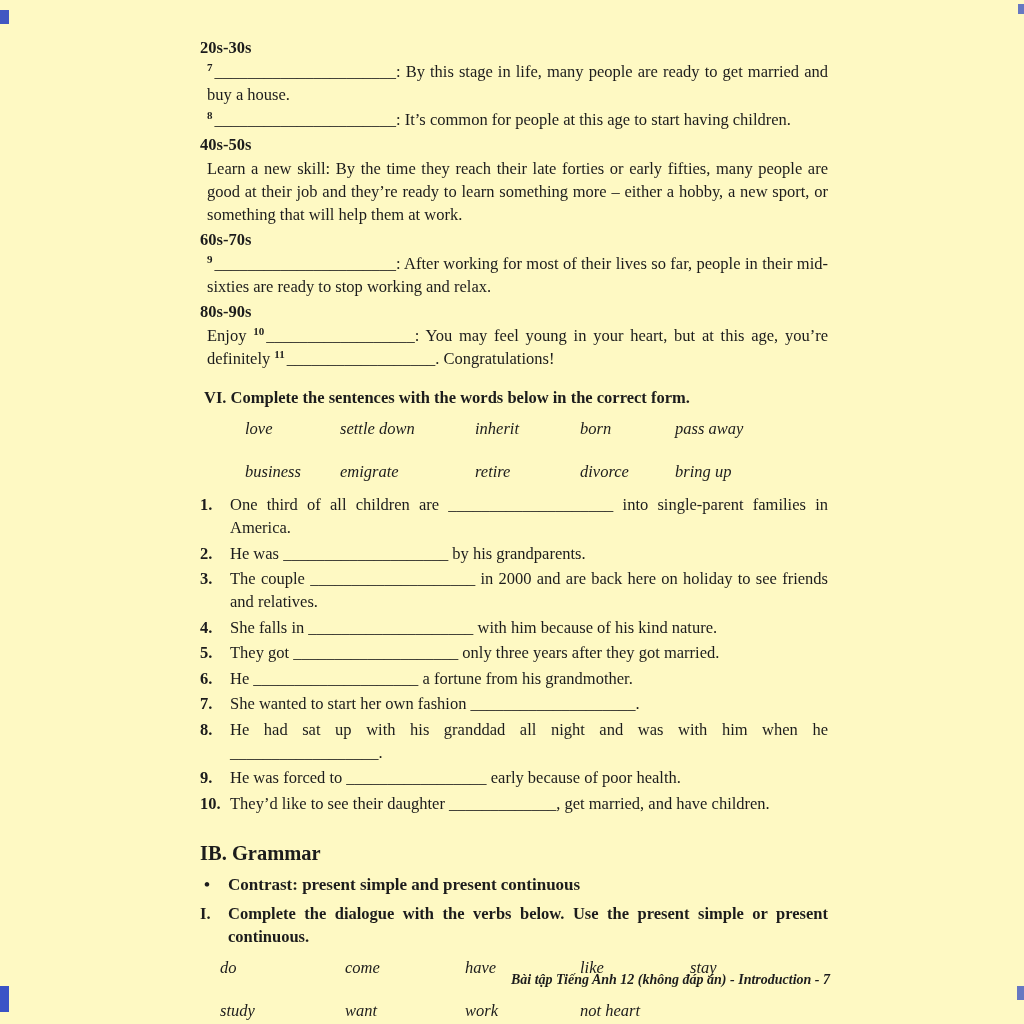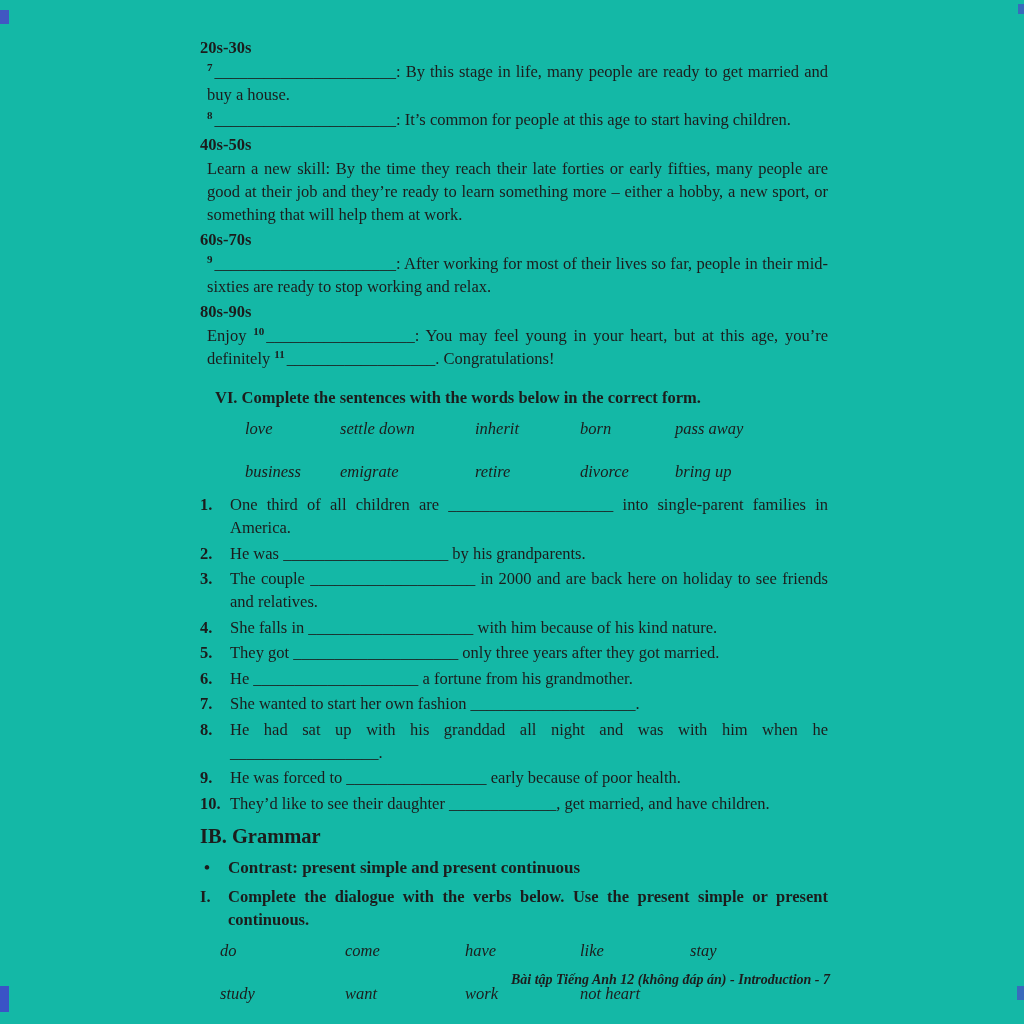--- a/index.html
+++ b/index.html
@@ -7,21 +7,21 @@
   body {
     background: #fdfdfd;
     font-family: "Liberation Serif", "DejaVu Serif", serif;
     color: #1c1c1c;
     position: relative;
     overflow: hidden;
   }
   .page {
     position: absolute;
     inset: 0;
-    background: #14b8a6;
+    background: #fef9c3;
   }
   .artifact {
     position: absolute;
     background: #4157c2;
   }
   .artifact.tl { left: 0; top: 10px;  width: 9px; height: 14px; }
   .artifact.bl { left: 0; top: 986px; width: 9px; height: 26px; background: #3a53c6; }
   .artifact.tr { right: 0; top: 4px;  width: 6px; height: 10px; opacity: .8; }
   .artifact.br { right: 0; top: 986px; width: 7px; height: 14px; opacity: .8; }
 
@@ -35,21 +35,21 @@
   }
   .age-h { font-weight: bold; font-size: 16.5px; margin: 2px 0 1px 0; }
   .para { text-align: justify; margin: 0 0 2px 7px; }
   sup.itemnum {
     font-weight: bold;
     font-size: 11px;
     vertical-align: super;
     line-height: 0;
     margin-right: 2px;
   }
-  .ex-title { font-weight: bold; margin: 16px 0 8px 15px; }
+  .ex-title { font-weight: bold; margin: 16px 0 8px 4px; }
   .wordbox {
     display: grid;
     grid-template-columns: 95px 135px 105px 95px 130px;
     padding-left: 45px;
     font-style: italic;
     row-gap: 20px;
     margin: 6px 0 10px 0;
   }
   .wordbox.grammar-box {
     grid-template-columns: 125px 120px 115px 110px 120px;
@@ -60,21 +60,21 @@
   .list-item {
     display: grid;
     grid-template-columns: 30px 1fr;
     margin-bottom: 2.5px;
   }
   .list-item .num { font-weight: bold; }
   .list-item .txt { text-align: justify; }
   .grammar-h {
     font-weight: bold;
     font-size: 20.5px;
-    margin: 10px 0 8px 0;
+    margin: 27px 0 8px 0;
   }
   .bullet-row {
     display: grid;
     grid-template-columns: 28px 1fr;
     font-weight: bold;
     font-size: 17px;
     margin: 4px 0 6px 0;
   }
   .bullet-row .dot { padding-left: 4px; }
   .ex1-row {

